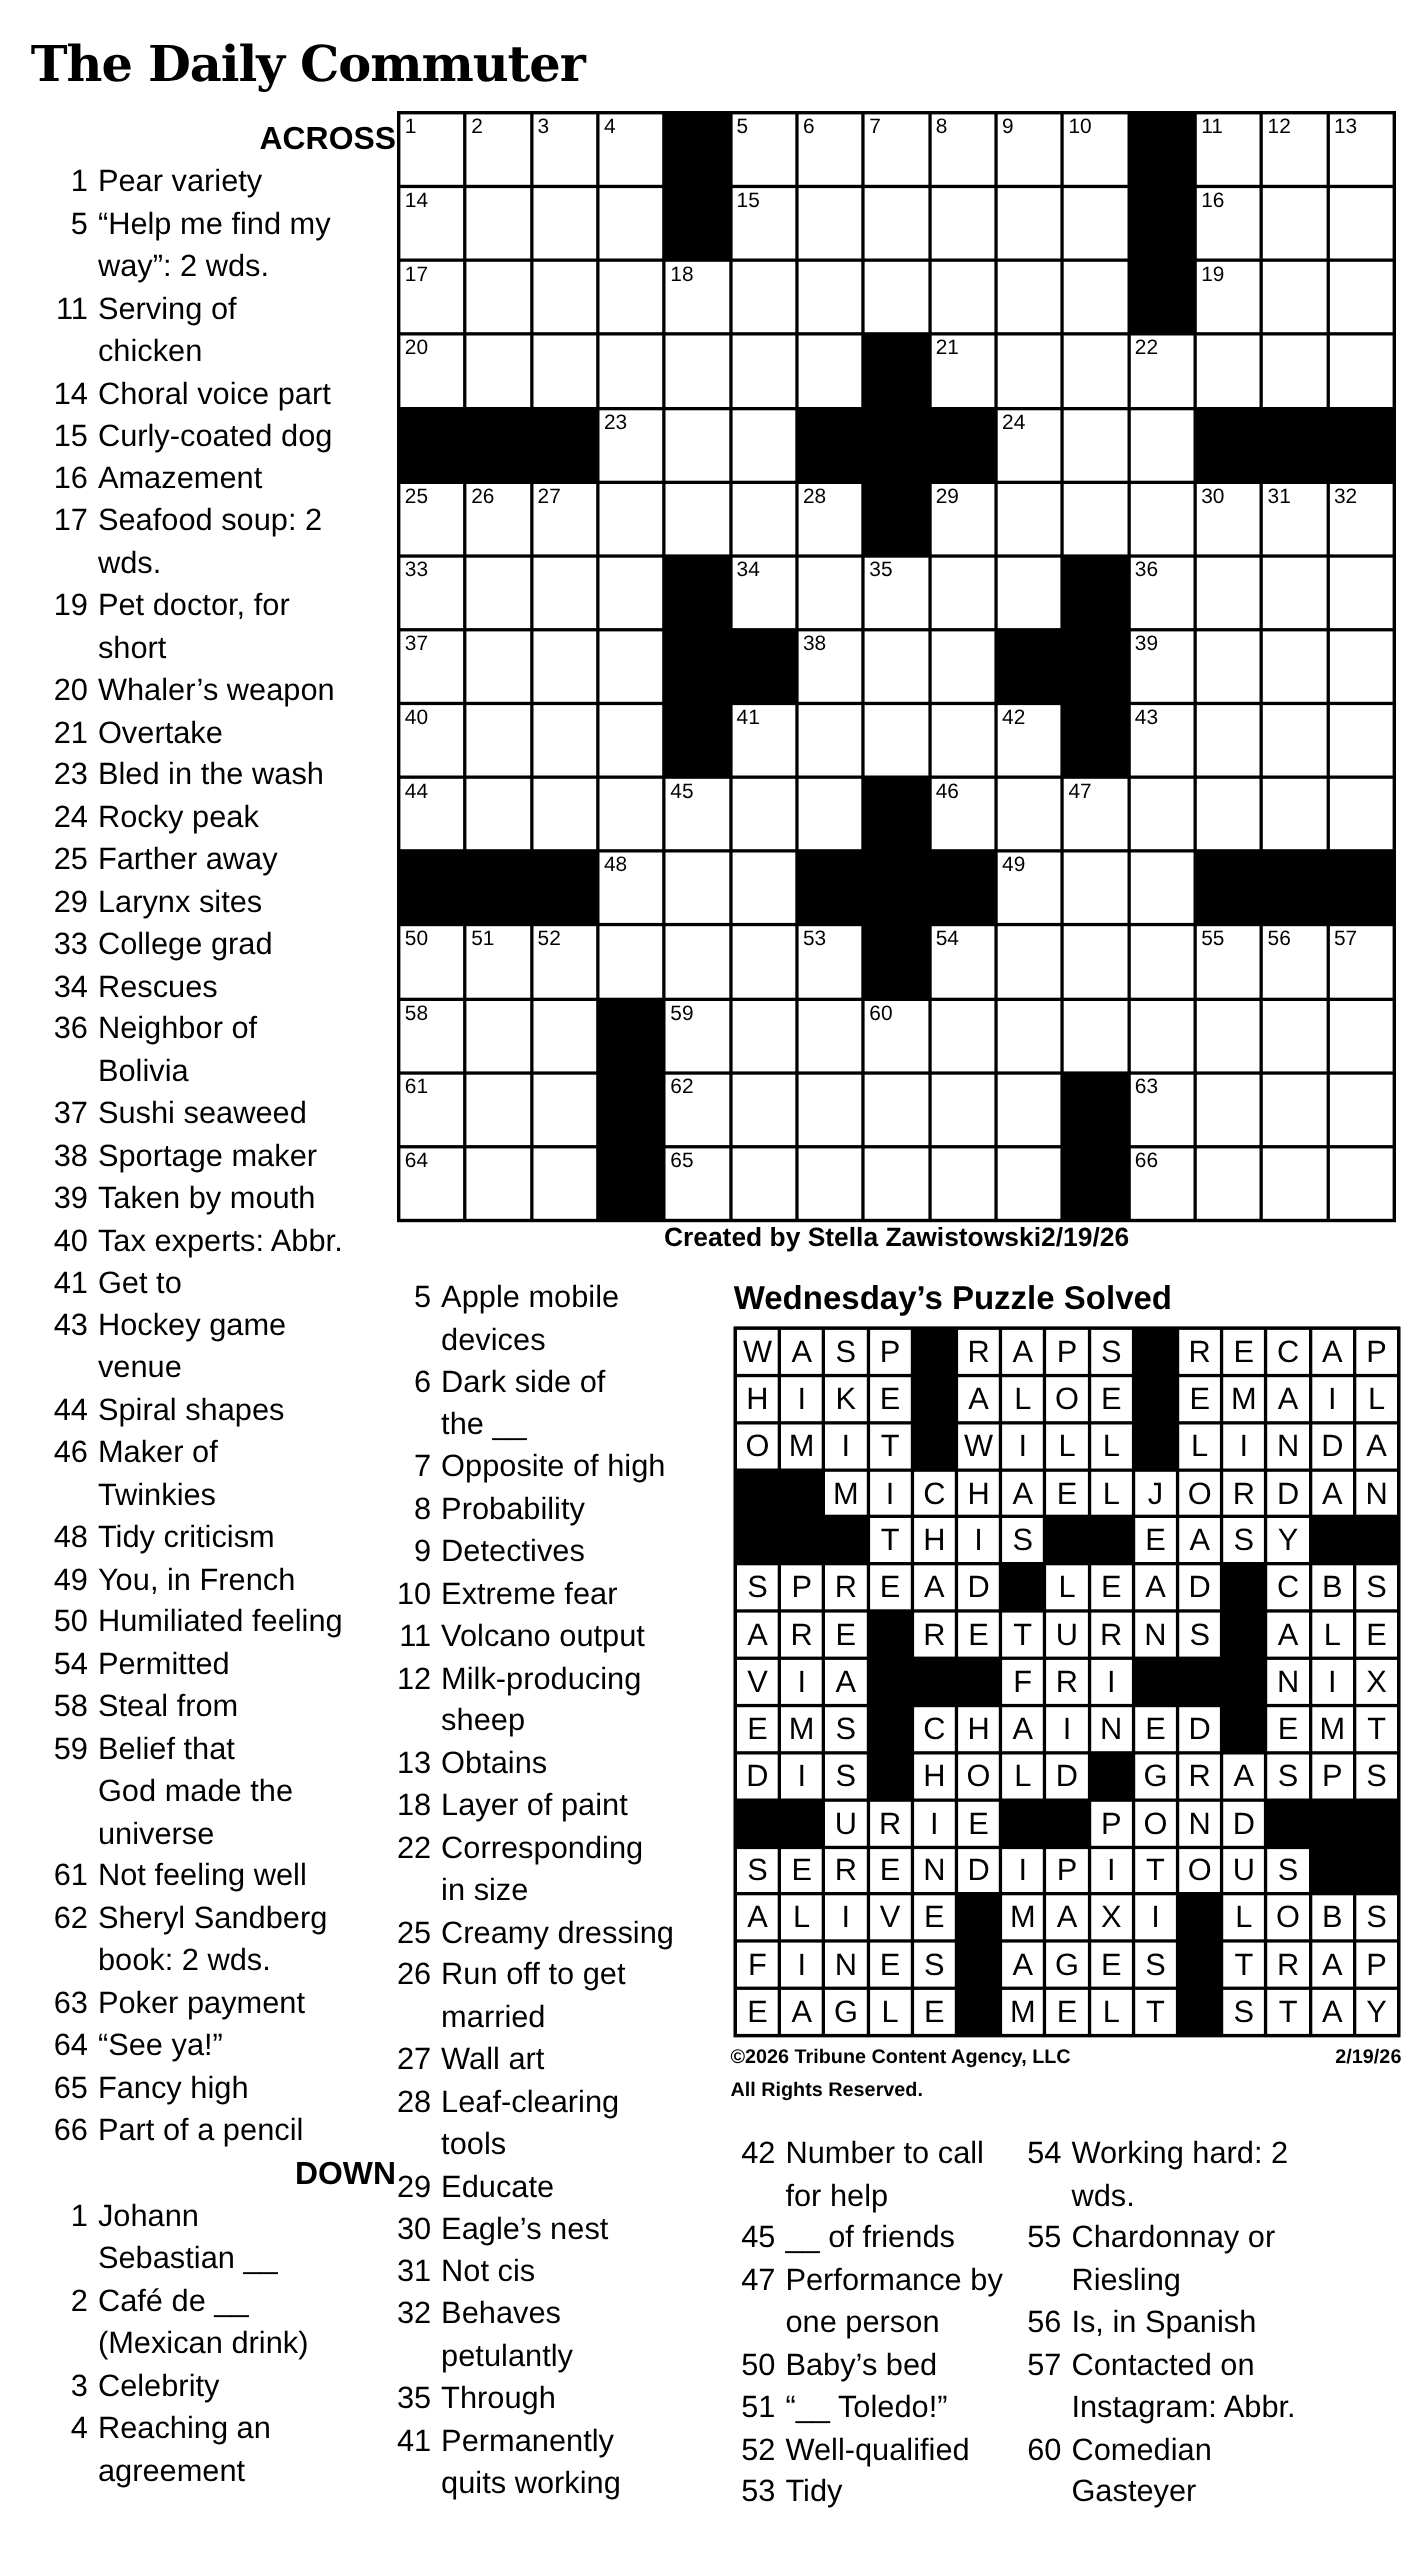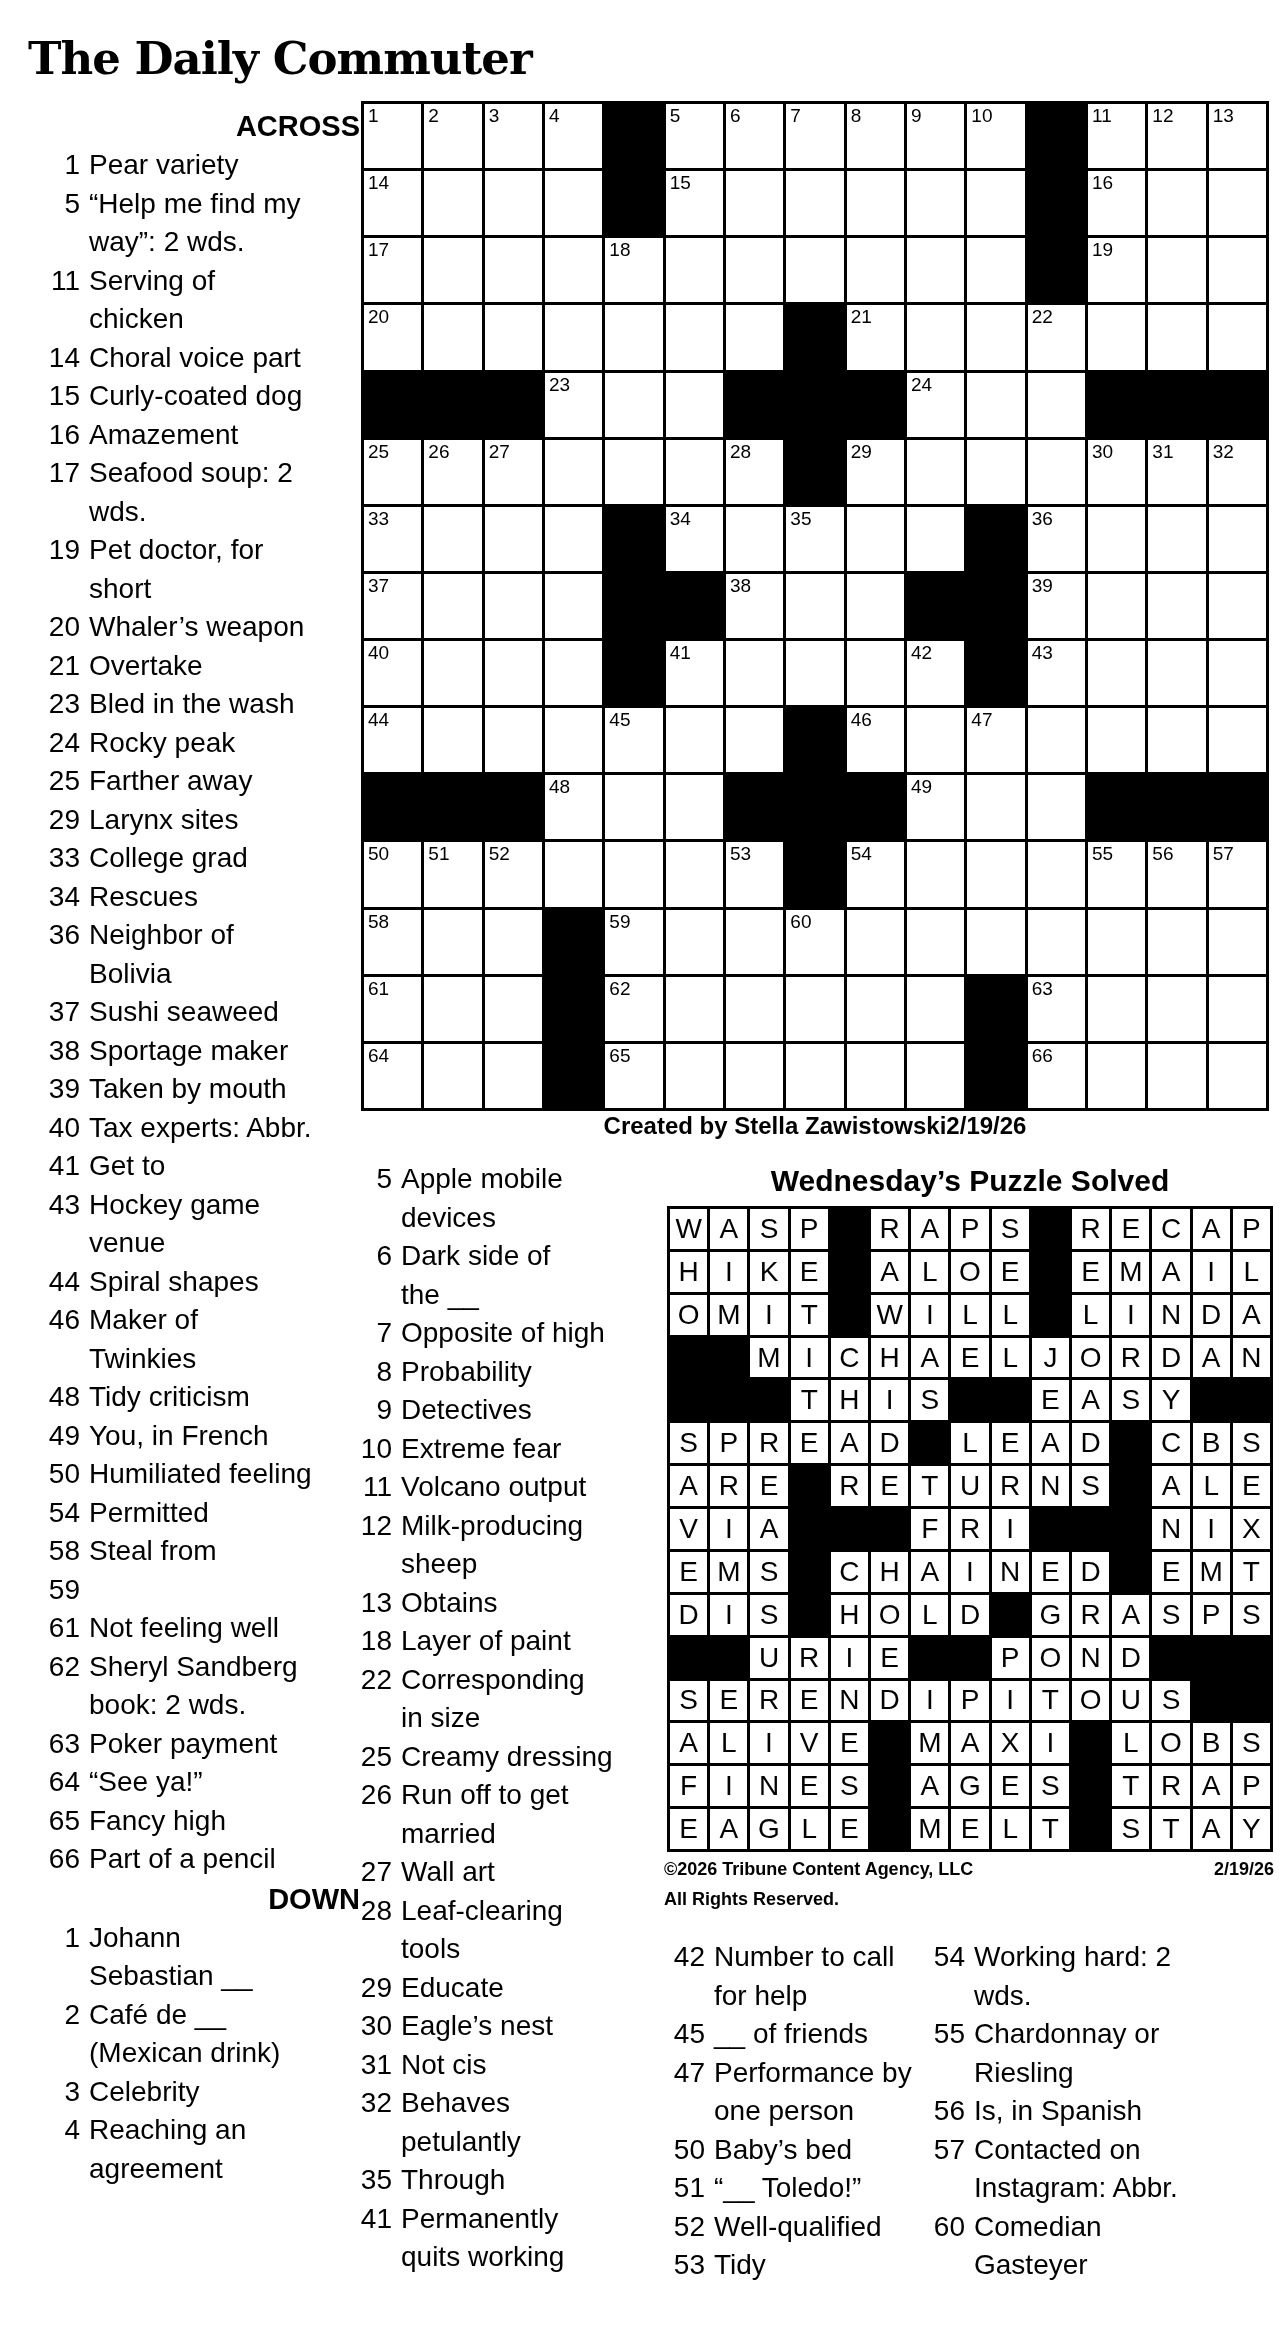--- a/index.html
+++ b/index.html
@@ -35,21 +35,21 @@
   .cell .num{position:absolute;top:2px;left:4px;font-size:19px;line-height:1;}
   .scell{background:#fff;display:flex;align-items:center;justify-content:center;font-size:28px;}
   .black{background:#000;}
   
   #byline-row{
     position:absolute;left:361px;top:1112px;width:908px;
     display:flex;justify-content:center;font-weight:bold;font-size:24px;
   }
   #solved-title{
     position:absolute;left:667px;top:1164px;width:606px;
-    text-align:center;font-weight:bold;font-size:30px;
+    text-align:left;font-weight:bold;font-size:30px;
   }
   #copyright{position:absolute;left:664px;top:1854px;width:610px;font-weight:bold;font-size:18px;line-height:30px;}
   #copyright .cr-row{display:flex;justify-content:space-between;}
 </style>
 </head>
 <body>
 
 <h1 class="page-title">The Daily Commuter</h1>
 
 <div id="across-col" class="clue-col">
@@ -177,20 +177,23 @@
       <div class="clue">
         <span class="cnum">54</span>
         <span class="ctext">Permitted</span>
       </div>
       <div class="clue">
         <span class="cnum">58</span>
         <span class="ctext">Steal from</span>
       </div>
       <div class="clue">
         <span class="cnum">59</span>
+        <span class="ctext">Belief that
+God made the
+universe</span>
       </div>
       <div class="clue">
         <span class="cnum">61</span>
         <span class="ctext">Not feeling well</span>
       </div>
       <div class="clue">
         <span class="cnum">62</span>
         <span class="ctext">Sheryl Sandberg
 book: 2 wds.</span>
       </div>

